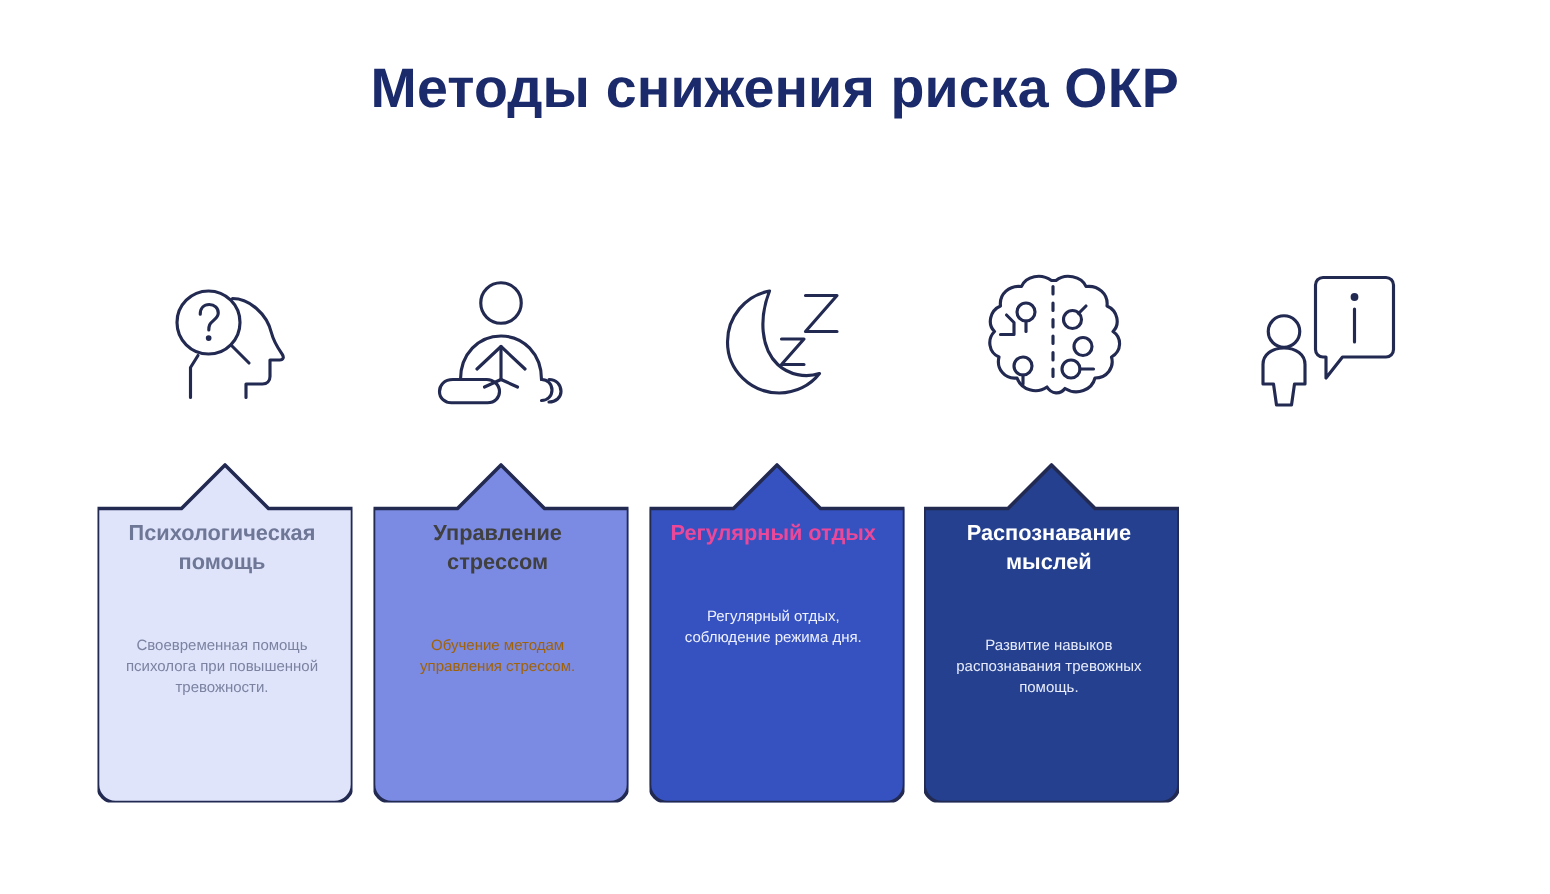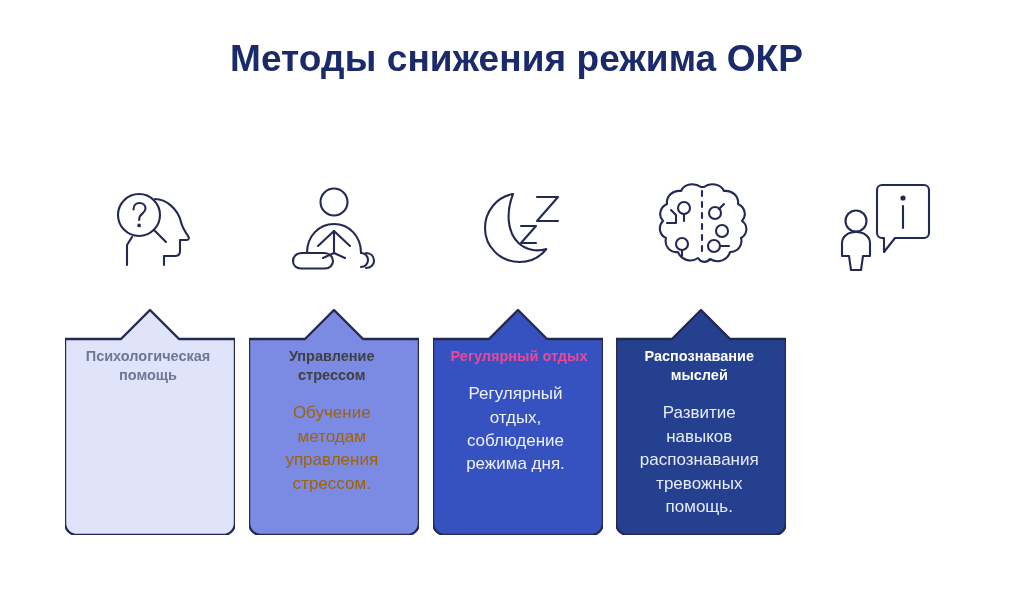--- a/index.html
+++ b/index.html
@@ -102,40 +102,41 @@
     position: absolute;
     top: 22px;
     left: 0;
     width: 166px;
     height: 208px;
     box-sizing: border-box;
     padding: 20px 11px 12px 11px;
     text-align: center;
     display: flex;
     flex-direction: column;
-    align-items: flex-end;
+    align-items: center;
   }
   .card-title {
     font-size: 14.5px;
     font-weight: bold;
     line-height: 1.32;
     margin-bottom: 16px;
   }
   .card-desc {
-    font-size: 17px;
+    font-size: 10px;
     font-weight: normal;
     line-height: 1.38;
+    margin-top: 23px;
   }
 </style>
 </head>
 <body>
 
 <div id="infographic" style="background: rgb(255, 255, 255);">
 
-  <div class="page-title" style="color: rgb(27, 42, 107);">Методы снижения режима ОКР</div>
+  <div class="page-title" style="color: rgb(27, 42, 107);">Методы снижения риска ОКР</div>
 
   <div class="columns">
 
     <div class="column">
       <div class="icon-wrap">
         <svg viewBox="0 0 104 104" aria-hidden="true">
 
           <path class="ic" d="M57 26 C68 26 80 36 83 49 C84.5 55 88 60 90 63 C91.5 65 91 67 88.5 67 L82 67 L82 78 C82 81 80 83 77 83 L66 83 L66 92" stroke="#232a52"></path>
 
           <path class="ic" d="M34 64 L29 72 L29 92" stroke="#232a52"></path>
@@ -148,20 +149,21 @@
           <circle class="ic-fill" cx="41.1" cy="52.4" r="1.9" fill="#232a52"></circle>
         </svg>
       </div>
 
       <div class="card-holder">
         <svg class="card-svg" viewBox="0 0 170 230" preserveAspectRatio="none">
           <path d="M0 34 A0 0 0 0 1 0 34 L0 34 L56 34 L85 5 L114 34 L170 34 L170 34 L170 218 A12 12 0 0 1 158 230 L12 230 A12 12 0 0 1 0 218 Z" fill="#dfe4fb" stroke="#232a52" stroke-width="2.4" stroke-linejoin="round"></path>
         </svg>
         <div class="card-body">
           <div class="card-title" style="color:#6e7796">Психологическая помощь</div>
+          <div class="card-desc" style="color:#7b83a0">Своевременная помощь психолога при повышенной тревожности.</div>
         </div>
       </div>
     </div>
 
     <div class="column">
       <div class="icon-wrap">
         <svg viewBox="0 0 104 104" aria-hidden="true">
           <circle class="ic" cx="52" cy="29" r="13.5" stroke="#232a52"></circle>
 
           <path class="ic" d="M25 80 C25 63 37 51 52 51 C67 51 79 63 79 80" stroke="#232a52"></path>

